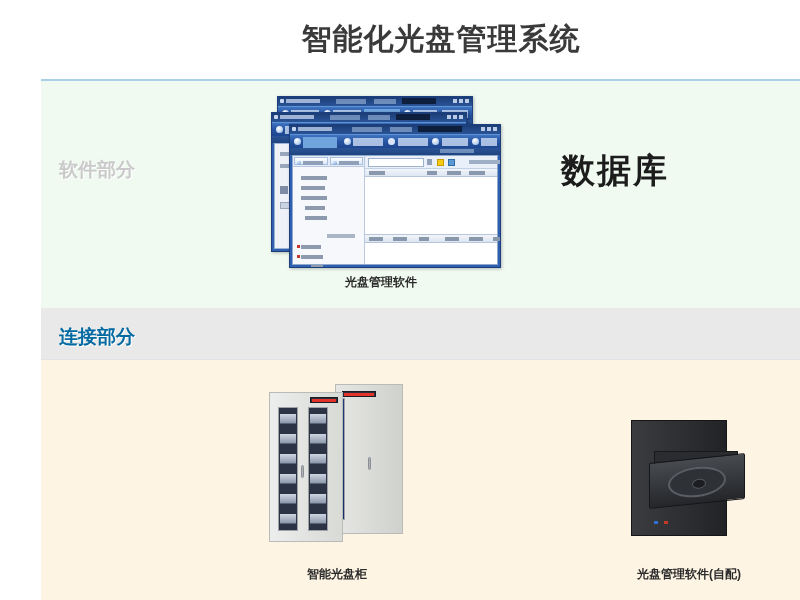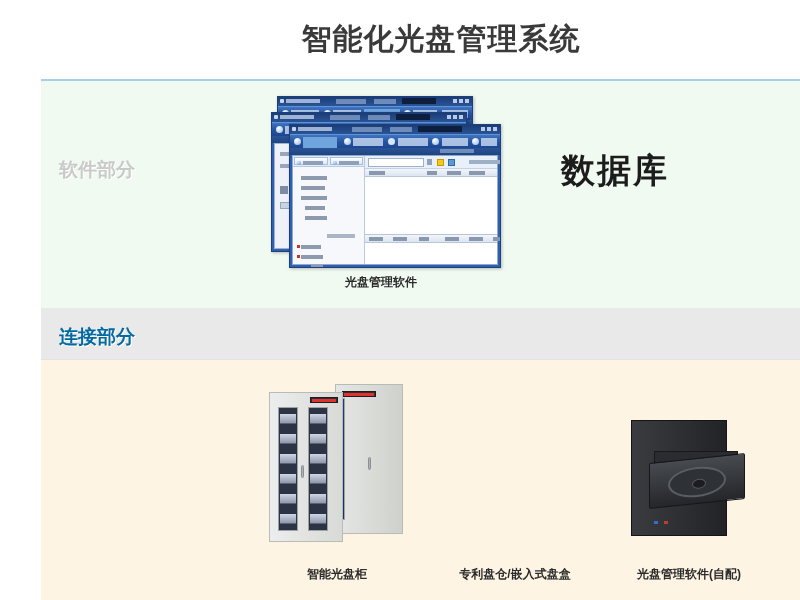--- a/index.html
+++ b/index.html
@@ -424,21 +424,20 @@
         <div class="shelf" style="top:46px"></div>
         <div class="shelf" style="top:66px"></div>
         <div class="shelf" style="top:86px"></div>
         <div class="shelf" style="top:106px"></div>
       </div>
       <div class="handle" style="left:31px; top:72px"></div>
     </div>
   </div>
   <div class="hw-cap" style="left:206px; top:566px; width:180px;">智能光盘柜</div>
 
-  <div class="hw-cap" style="left:398px; top:566px; width:152px;">专利盘仓/嵌入式盘盒</div>
 
   <div class="pc-wrap">
     <div class="pc-body">
       <div class="pc-panel"></div>
       <span class="pc-led" style="left:22px; top:100px"></span>
       <span class="pc-led" style="left:32px; top:100px; background:#c23a2a"></span>
     </div>
     <div class="pc-tray">
       <div class="pc-disc"></div>
     </div>

